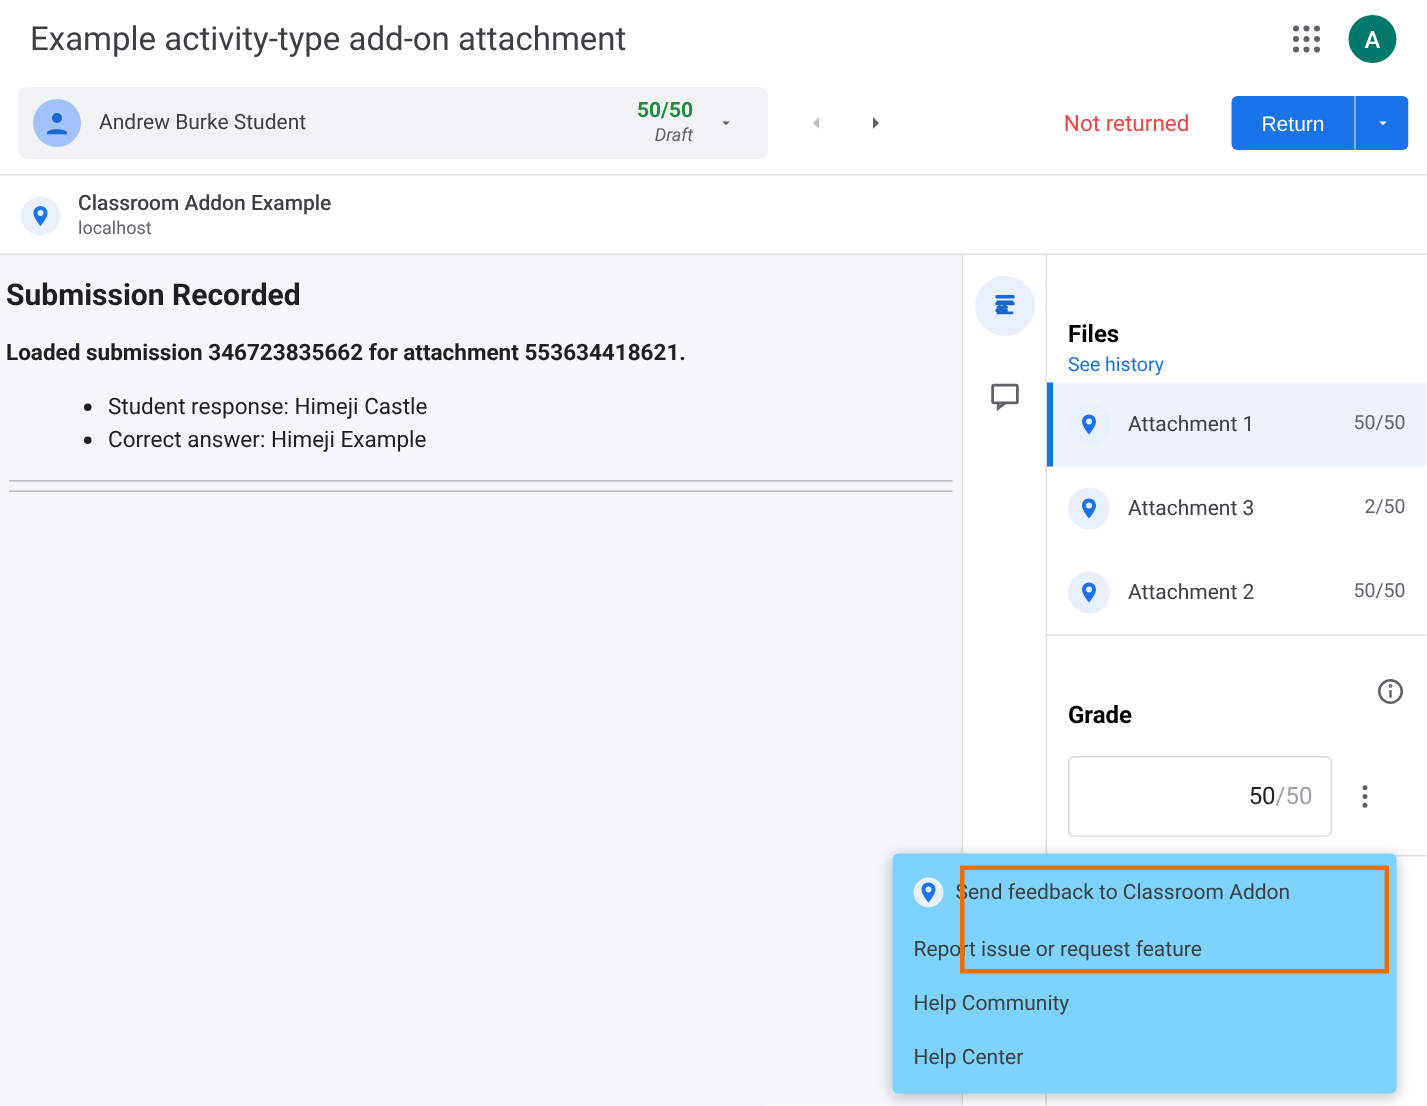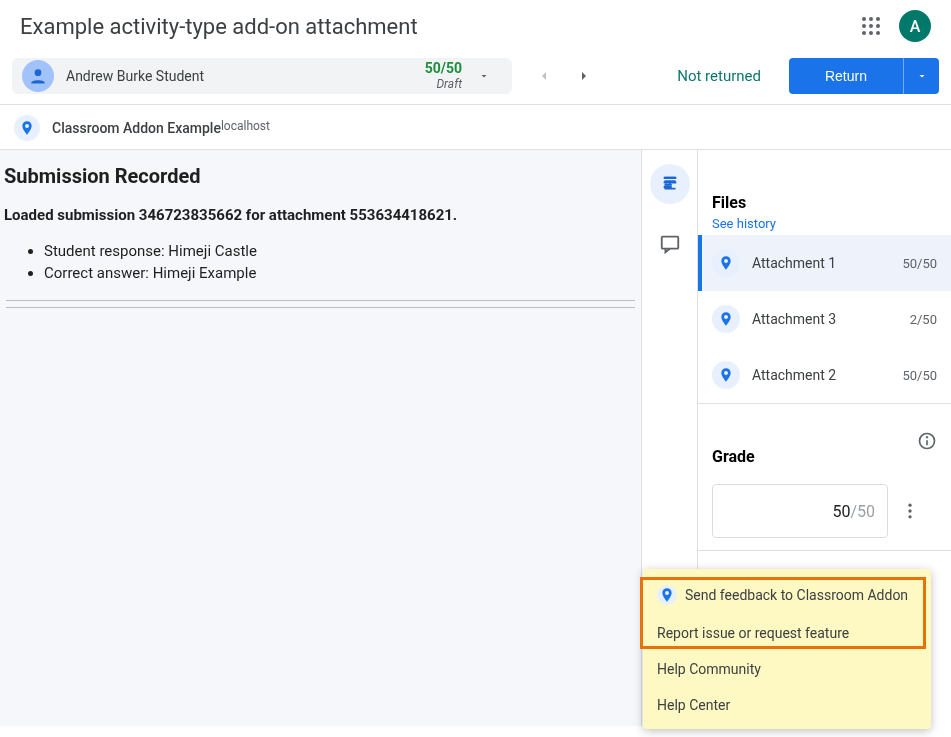--- a/index.html
+++ b/index.html
@@ -42,21 +42,21 @@
     font-size:16px; font-weight:500;
   }
 
   .nav-row {
     display:flex; align-items:center; padding: 10px 12px;
     gap: 12px;
   }
   .student-selector {
     display:flex; align-items:center;
     background:#f1f3f4; border-radius:6px;
-    height:36px; width:500px;
+    height:48px; width:500px;
     padding: 0 10px;
     justify-content: space-between;
   }
   .student-left { display:flex; align-items:center; gap:12px; }
   .student-pic {
     width:32px; height:32px; border-radius:50%;
     background: linear-gradient(#a1c2fa,#a1c2fa);
     display:flex; align-items:center; justify-content:center;
   }
   .student-pic svg { fill:#1967d2; }
@@ -64,25 +64,25 @@
   .grade-draft { text-align:right; display:flex; flex-direction:column; align-items:flex-end; line-height:1.2;}
   .grade-draft .score { color:#1e8e3e; font-weight:700; font-size:14px; }
   .grade-draft .draft { color:#5f6368; font-size:12px; font-style:italic;}
   .dropdown-btn { width:24px; color:#5f6368; }
 
   .nav-arrows { display:flex; align-items:center; gap:24px; margin-left:12px;}
   .nav-arrow { color:#5f6368; }
   .nav-arrow.disabled { color:#bdc1c6; }
 
   .nav-spacer { flex:1; }
-  .not-returned { color:#0f766e; font-size:15px; margin-right:16px;text-align:right; }
+  .not-returned { color:#ef4444; font-size:15px; margin-right:16px;text-align:right; }
   .return-group { display:flex; }
   .return-btn {
     background:#1a73e8; color:#fff; border:none;
-    padding:0 36px; height:36px; font-size:14px; font-weight:500;
+    padding:0 20px; height:36px; font-size:14px; font-weight:500;
     border-radius:4px 0 0 4px; cursor:pointer;
   }
   .return-more {
     background:#1a73e8; color:#fff; border:none;
     width:36px; height:36px; border-radius:0 4px 4px 0;
     border-left:1px solid rgba(255,255,255,0.4);
     display:flex; align-items:center; justify-content:center; cursor:pointer;
   }
 
   .addon-header {
@@ -93,30 +93,30 @@
   .addon-icon {
     width:26px; height:26px; border-radius:50%;
     background:#e8f0fe; display:flex; align-items:center; justify-content:center;
   }
   .addon-icon-sm {
     width:28px; height:28px; border-radius:50%;
     background:#e8f0fe; display:flex; align-items:center; justify-content:center;
     flex-shrink:0;
   }
   .location-icon svg { width:16px; height:16px; }
-  .addon-titles { display:flex; flex-direction:row; line-height:1.3;}
+  .addon-titles { display:flex; flex-direction:column; line-height:1.3;}
   .addon-title { font-size:14px; color:#3c4043; font-weight:500;}
   .addon-host { font-size:12px; color:#5f6368; }
 
   .body-row { display:flex; border-top:1px solid #e0e0e0; height: calc(737px - 160px); }
   .main-panel { flex:1; background:#f5f7fb; padding: 14px 4px; overflow:hidden;}
   .main-panel h2 { font-size:20px; font-weight:700; color:#1f1f1f; margin-bottom:18px; }
   .main-panel .line { font-size:15px; font-weight:700; color:#1f1f1f; margin-bottom:18px;}
   .main-panel ul { margin-left: 40px; font-size:15px; color:#1f1f1f; }
-  .main-panel ul li { margin-bottom:4px; }
+  .main-panel ul li { margin-bottom:4px;margin-left:28px; }
   .main-hr-box { border-top:1px solid #bcbcbc; border-bottom:1px solid #bcbcbc; height:8px; margin: 18px 2px 0 2px;}
 
   .tab-col { width:56px; border-left:1px solid #e0e0e0; display:flex; flex-direction:column; align-items:center; padding-top:14px; gap:20px;}
   .tab-item { width:40px; height:40px; border-radius:50%; display:flex; align-items:center; justify-content:center;}
   .tab-item.active { background:#e8f0fe; color:#1967d2;}
   .tab-item:not(.active) { color:#5f6368; }
 
   .side-panel { width:254px; border-left:1px solid #e0e0e0; overflow:hidden;}
   .sp-section { padding: 12px 14px; border-bottom:1px solid #e0e0e0;}
   .sp-heading { font-size:16px; font-weight:700; color:#000000;margin-top:31px; }
@@ -137,22 +137,22 @@
     justify-content:flex-end; padding:12px 12px;
     font-size:16px;
   }
   .grade-input .val { color:#202124;}
   .grade-input .max { color:#9aa0a6;}
   .kebab { color:#5f6368; }
 
   .popup-menu {
     position:absolute;
     right:20px; bottom:8px;
-    width:288px;
-    background:#fef9c3;
+    width:336px;
+    background:#7dd3fc;
     box-shadow:0 2px 10px rgba(0,0,0,0.25);
     border-radius:4px;
     padding:6px 0;
     z-index:50;
   }
   .popup-item { display:flex; align-items:center; gap:8px; padding:10px 14px; font-size:14px; color:#3c4043; cursor:pointer;}
   .popup-item.small-icon .addon-icon-sm { width:20px; height:20px;}
 
   .highlight-box {
     position:absolute;

